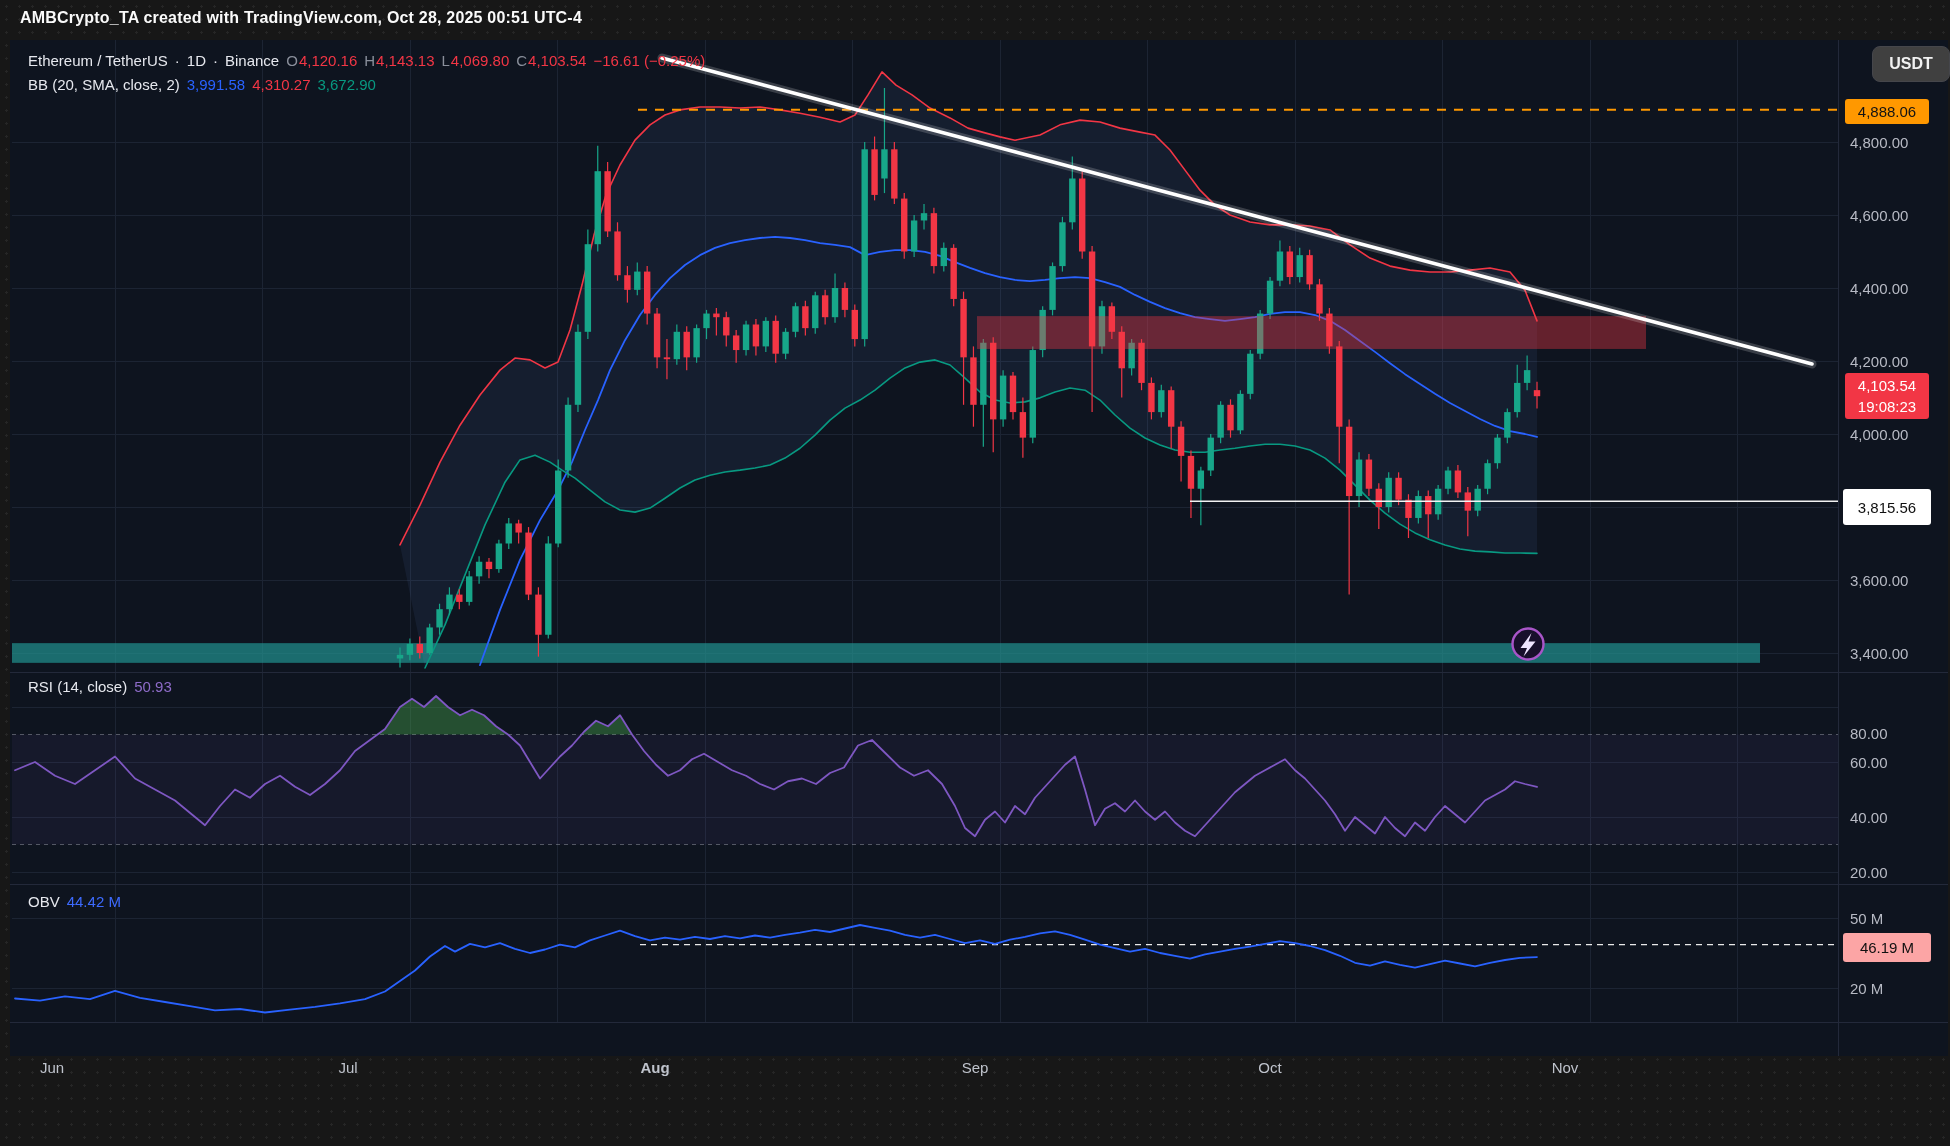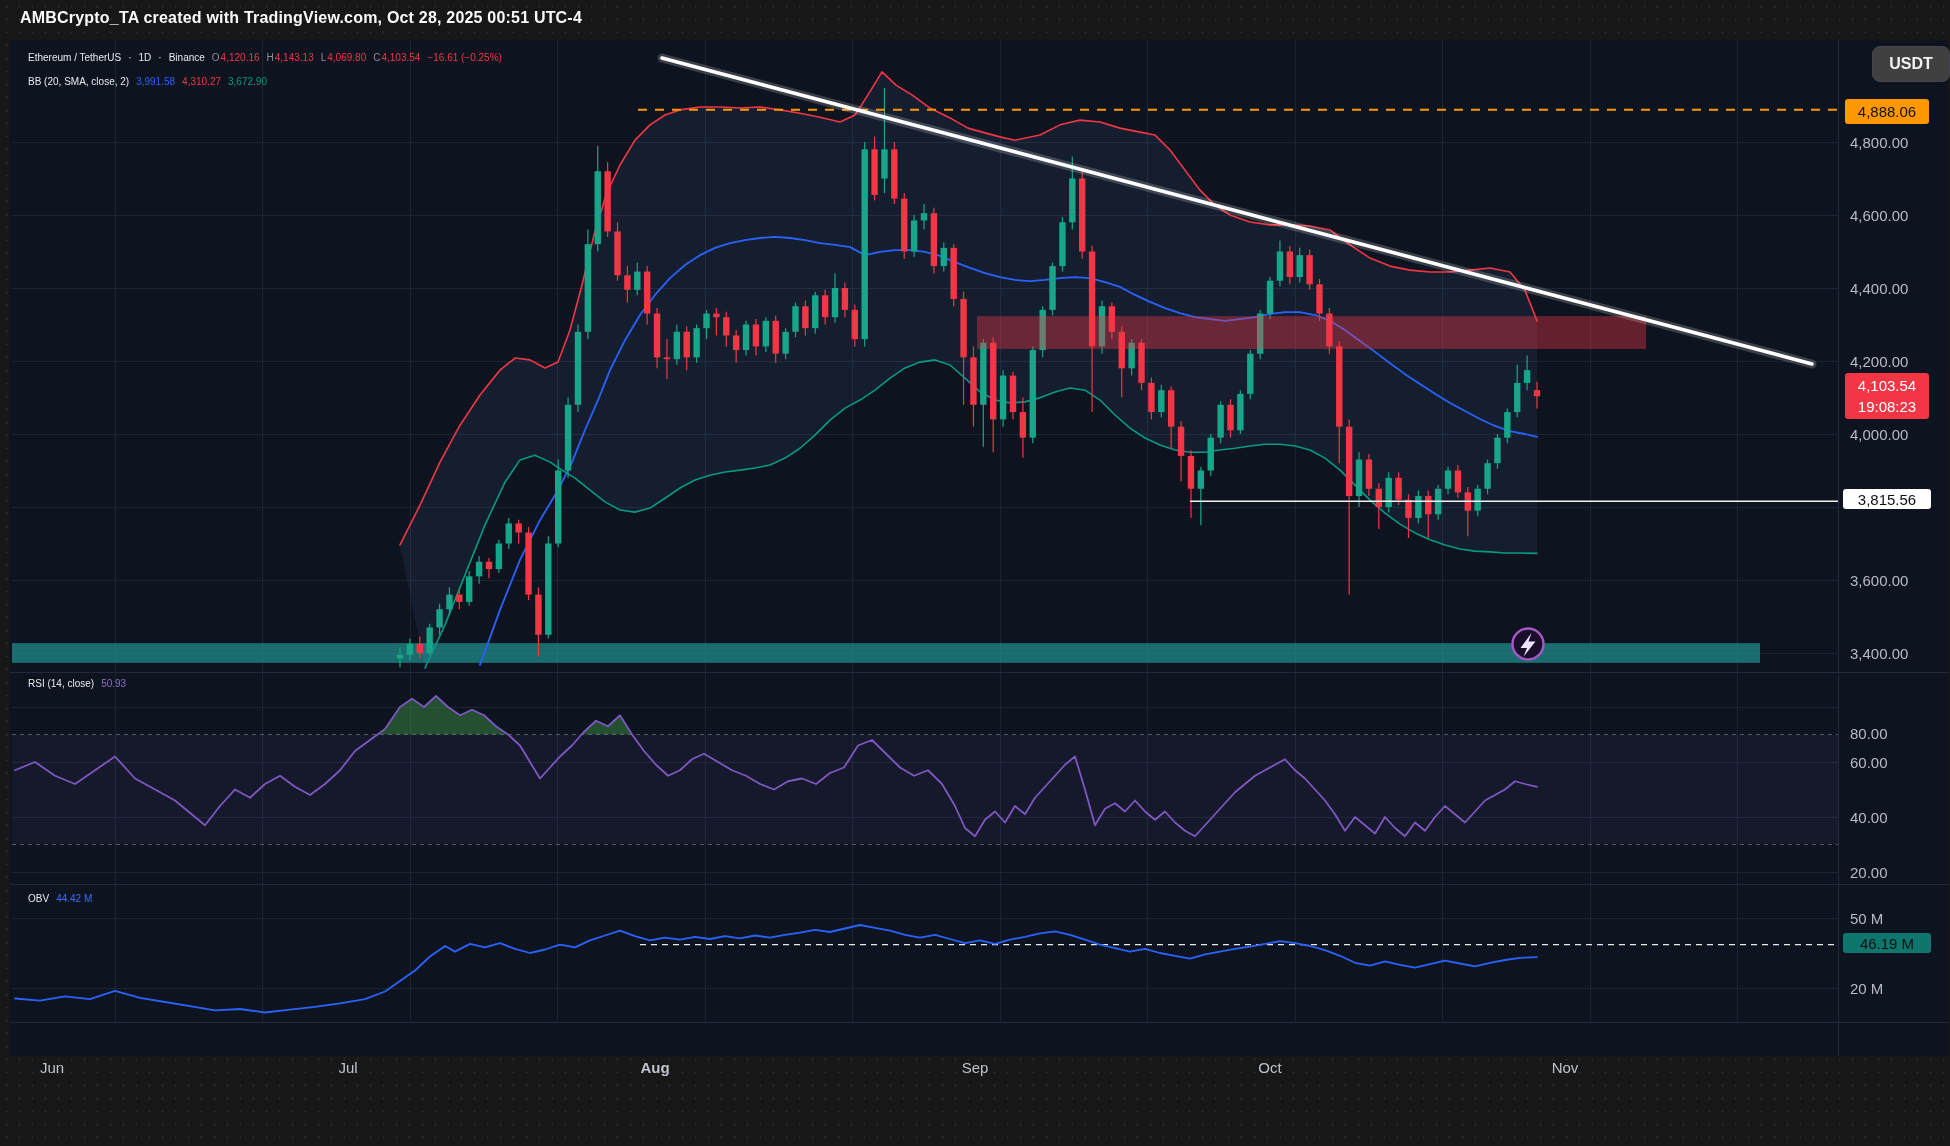--- a/index.html
+++ b/index.html
@@ -12,21 +12,21 @@
     -webkit-font-smoothing:antialiased;
   }
   .abs{position:absolute;}
   
   .topbar{left:0;top:0;width:1950px;height:40px;}
   .watermark{left:20px;top:9px;font-size:16px;font-weight:700;color:#fafafa;letter-spacing:.2px;}
   
   .panel{left:10px;top:40px;width:1938px;height:1016px;background:#0e141f;}
   svg.chart{left:0;top:0;width:1950px;height:1146px;pointer-events:none;}
   
-  .lg{display:flex;align-items:center;gap:7px;font-size:10px;white-space:nowrap;}
+  .lg{display:flex;align-items:center;gap:7px;font-size:15px;white-space:nowrap;}
   .lg1{left:28px;top:52px;}
   .lg2{left:28px;top:76px;}
   .lgRSI{left:28px;top:678px;}
   .lgOBV{left:28px;top:893px;}
   .sym{color:#e6e8ee;}
   .dim{color:#8a8f9b;}
   .vred{color:#f23645;}
   .vblue{color:#2962ff;}
   .vteal{color:#089981;}
   .vpurp{color:#8e6cc9;}
@@ -35,22 +35,22 @@
   
   .usdt{left:1872px;top:46px;width:76px;height:34px;background:#404040;border:1px solid #45464b;border-radius:8px;
         color:#f2f2f2;font-size:16px;font-weight:700;display:flex;align-items:center;justify-content:center;cursor:pointer;}
   
   .scale-tick{position:absolute;left:1850px;font-size:15px;color:#b7bac4;transform:translateY(-50%);}
   .month-lbl{position:absolute;top:1030px;font-size:15px;color:#bfc3cc;transform:translateX(-50%);margin-top:29px;}
   
   .badge{position:absolute;border-radius:3px;font-size:15px;font-weight:400;display:flex;align-items:center;justify-content:center;}
   .badge-ath{left:1845px;top:99px;width:84px;height:25px;background:#ff9800;color:#131313;}
   .badge-cur{left:1845px;top:373px;width:84px;height:46px;background:#f23645;color:#fff;flex-direction:column;line-height:21px;}
-  .badge-sup{left:1843px;top:489px;width:88px;height:20px;background:#ffffff;color:#101010;}
-  .badge-obv{left:1843px;top:933px;width:88px;height:20px;background:#0f766e;color:#101010;}
+  .badge-sup{left:1843px;top:489px;width:88px;height:36px;background:#ffffff;color:#101010;}
+  .badge-obv{left:1843px;top:933px;width:88px;height:29px;background:#fca5a5;color:#101010;}
   
   .footer{left:0;top:1056px;width:1950px;height:90px;}
 </style>
 </head>
 <body>
 
 <div class="abs topbar">
   <div class="abs watermark">AMBCrypto_TA created with TradingView.com, Oct 28, 2025 00:51 UTC-4</div>
 </div>
 

